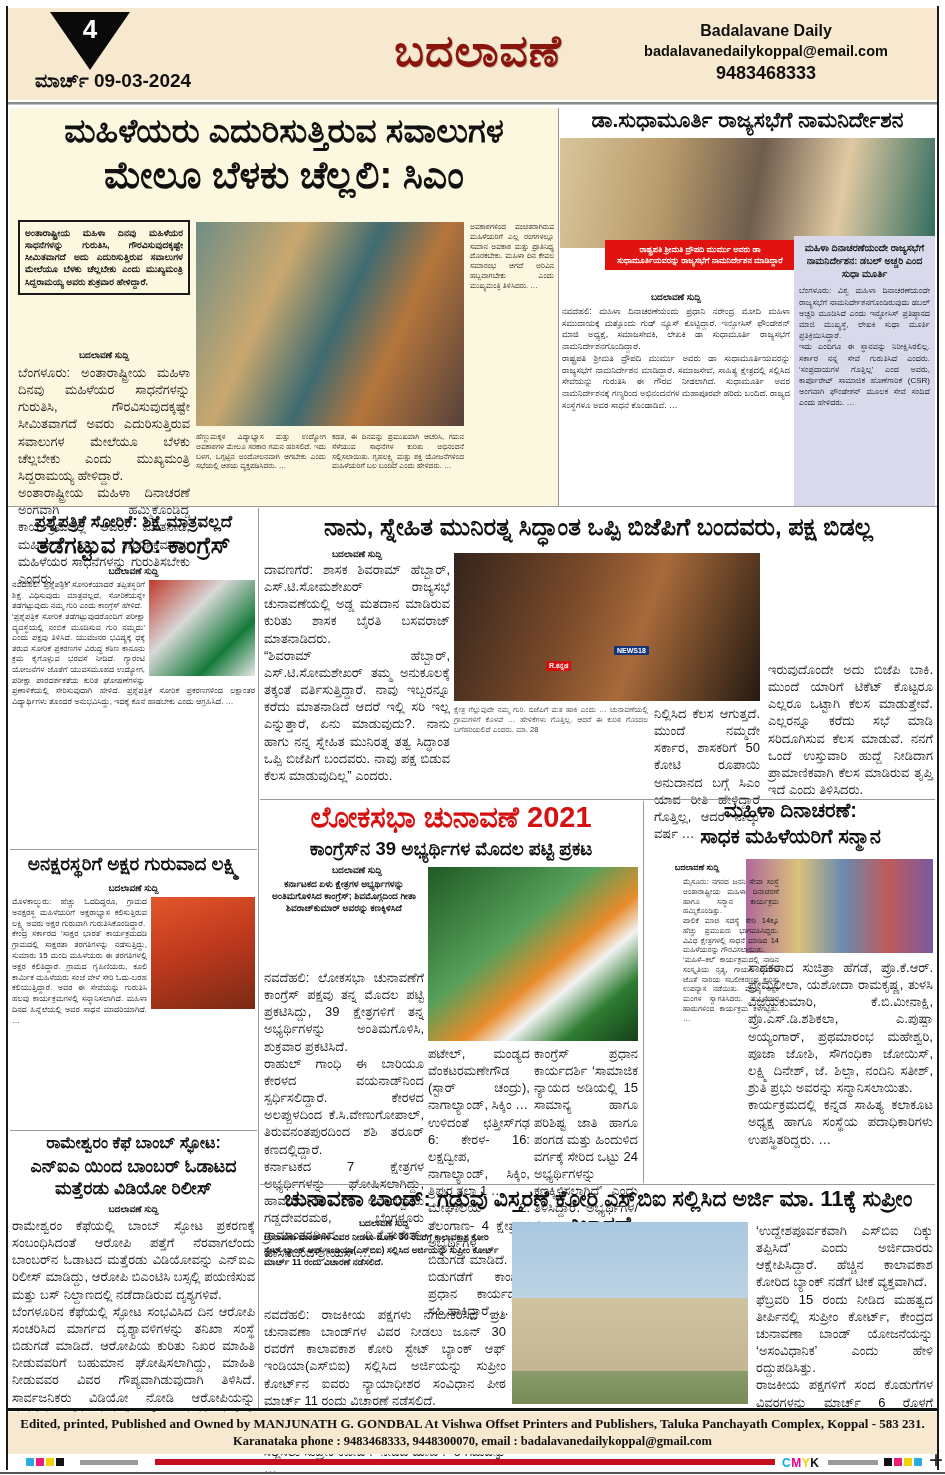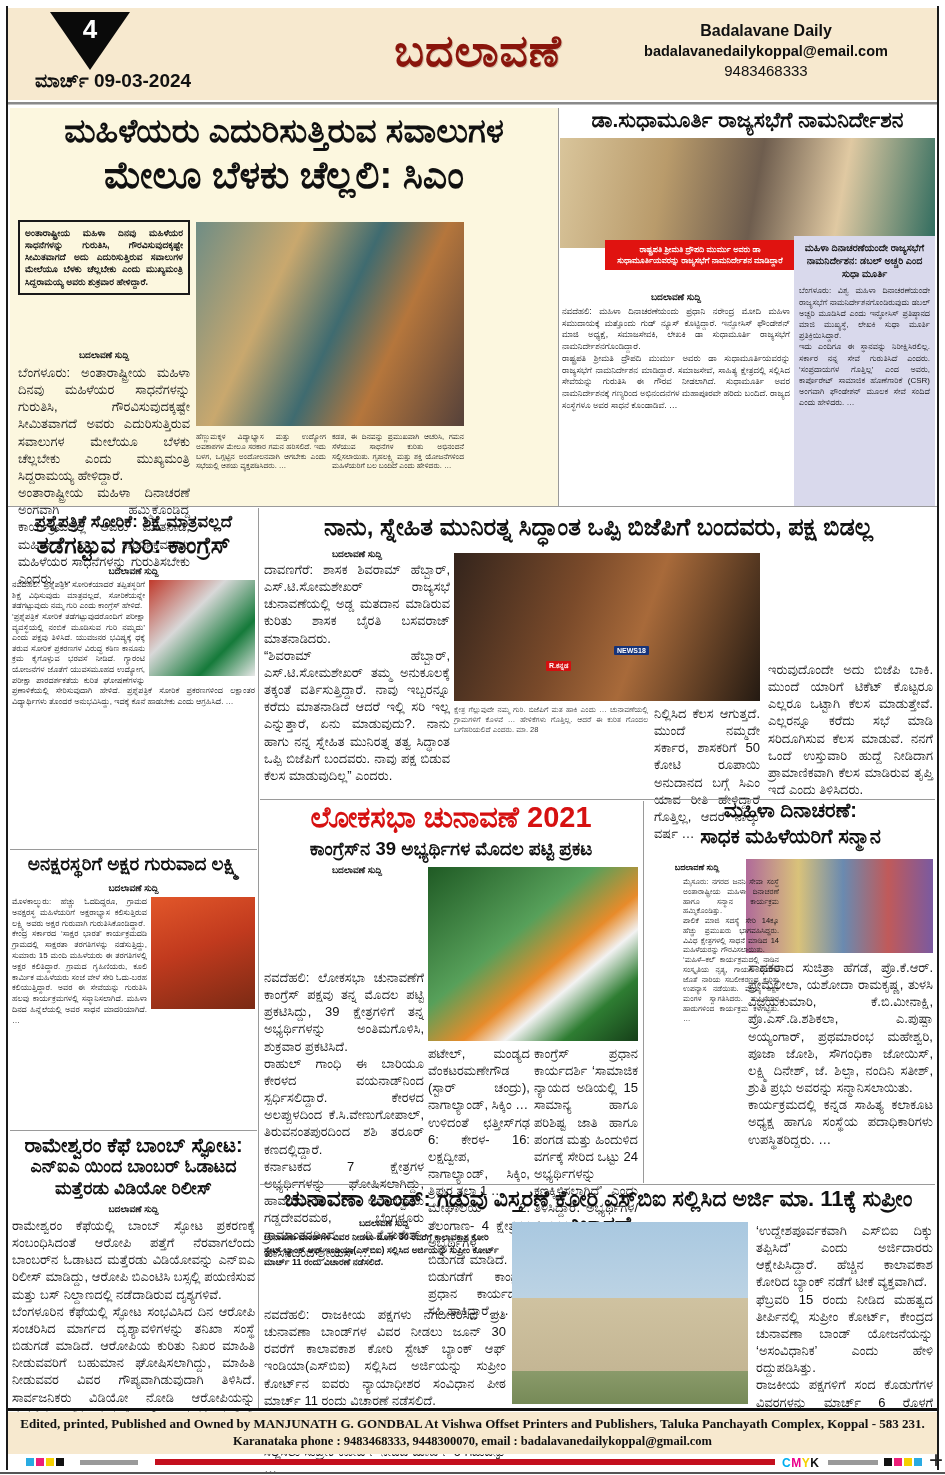--- a/index.html
+++ b/index.html
@@ -20,21 +20,21 @@
   .tri { position:absolute; left:0; top:0; width:80px; height:58px; background:#0a0a0a;
          clip-path:polygon(0 0,100% 0,50% 100%); }
   .tri-num { position:absolute; left:0; top:2px; width:80px; text-align:center; color:#fff;
              font-size:26px; font-weight:bold; }
   .hdr-date { left:10px; top:62px; width:190px; font-size:19px; font-weight:bold; text-align:center; }
   .masthead { left:300px; top:18px; width:340px; text-align:center; font-size:44px; font-weight:bold;
               color:#8a150c; text-shadow:1px 1px 0 #40070233; letter-spacing:1px; }
   .contact { right:16px; top:12px; width:310px; text-align:center; line-height:1.35; }
   .contact .l1 { font-size:16px; font-weight:bold; }
   .contact .l2 { font-size:14.5px; font-weight:bold; }
-  .contact .l3 { font-size:15px; font-weight:normal; }
+  .contact .l3 { font-size:18px; font-weight:bold; }
   .rule-hdr { left:8px; top:102px; width:929px; height:3px; border-top:2px solid #8a8a8a; border-bottom:1px solid #c2c2c2; }
 
   
   .vrule { border-left:1px solid #9a9a9a; width:0; }
   .hrule { border-top:1px solid #9a9a9a; height:0; }
 
   .byline { font-weight:bold; font-size:9px; text-align:center; }
   .body8 { font-size:13px; line-height:1.32; }
   .body75 { font-size:7.5px; line-height:1.3; }
 
@@ -112,21 +112,21 @@
   
   .st-ma { left:646px; top:799px; width:289px; height:384px; }
   .ma-h1 { left:0; top:0; width:100%; font-size:20px; font-weight:bold; }
   .ma-h2 { left:0; top:26px; width:100%; font-size:20px; font-weight:bold; }
   .ma-by { left:0; top:64px; width:102px; font-size:8px; }
   .ma-c1 { left:2px; top:78px; width:96px; height:300px;margin-left:35px; }
   .ma-c2 { left:102px; top:160px; width:185px; height:220px; }
 
   
   .st-ni { left:10px; top:1132px; width:247px; height:274px; }
-  .ni-h1 { left:0; top:2px; width:100%; font-size:20px; font-weight:bold; }
+  .ni-h1 { left:0; top:2px; width:100%; font-size:16px; font-weight:bold; }
   .ni-h2 { left:0; top:24px; width:100%; font-size:17.5px; font-weight:bold; }
   .ni-h3 { left:0; top:46px; width:100%; font-size:17.5px; font-weight:bold; }
   .ni-by { left:0; top:72px; width:100%; }
   .ni-body { left:2px; top:85px; width:243px; height:186px; }
 
   
   .st-bo { left:262px; top:1186px; width:673px; height:220px; }
   .bo-h { left:0; top:0; width:100%; font-size:22px; font-weight:bold; }
   .bo-by { left:0; top:32px; width:244px; }
   .bo-intro { left:2px; top:45px; width:242px; font-size:9px; font-weight:bold; line-height:1.4; }
@@ -171,20 +171,21 @@
   <div class="abs st-cm">
     <div class="abs cm-h1 ctr">ಮಹಿಳೆಯರು ಎದುರಿಸುತ್ತಿರುವ ಸವಾಲುಗಳ</div>
     <div class="abs cm-h2 ctr">ಮೇಲೂ ಬೆಳಕು ಚೆಲ್ಲಲಿ: ಸಿಎಂ</div>
     <div class="abs cm-lead">ಅಂತಾರಾಷ್ಟ್ರೀಯ ಮಹಿಳಾ ದಿನವು ಮಹಿಳೆಯರ ಸಾಧನೆಗಳನ್ನು ಗುರುತಿಸಿ, ಗೌರವಿಸುವುದಕ್ಕಷ್ಟೇ ಸೀಮಿತವಾಗದೆ ಅದು ಎದುರಿಸುತ್ತಿರುವ ಸವಾಲುಗಳ ಮೇಲೆಯೂ ಬೆಳಕು ಚೆಲ್ಲಬೇಕು ಎಂದು ಮುಖ್ಯಮಂತ್ರಿ ಸಿದ್ದರಾಮಯ್ಯ ಅವರು ಶುಕ್ರವಾರ ಹೇಳಿದ್ದಾರೆ.</div>
     <div class="abs cm-by byline">ಬದಲಾವಣೆ ಸುದ್ದಿ</div>
     <div class="abs cm-c1 body8 jst">ಬೆಂಗಳೂರು: ಅಂತಾರಾಷ್ಟ್ರೀಯ ಮಹಿಳಾ ದಿನವು ಮಹಿಳೆಯರ ಸಾಧನೆಗಳನ್ನು ಗುರುತಿಸಿ, ಗೌರವಿಸುವುದಕ್ಕಷ್ಟೇ ಸೀಮಿತವಾಗದೆ ಅವರು ಎದುರಿಸುತ್ತಿರುವ ಸವಾಲುಗಳ ಮೇಲೆಯೂ ಬೆಳಕು ಚೆಲ್ಲಬೇಕು ಎಂದು ಮುಖ್ಯಮಂತ್ರಿ ಸಿದ್ದರಾಮಯ್ಯ ಹೇಳಿದ್ದಾರೆ.
 ಅಂತಾರಾಷ್ಟ್ರೀಯ ಮಹಿಳಾ ದಿನಾಚರಣೆ ಅಂಗವಾಗಿ ಹಮ್ಮಿಕೊಂಡಿದ್ದ ಕಾರ್ಯಕ್ರಮದಲ್ಲಿ ಅವರು ಮಾತನಾಡಿ, ಮಹಿಳಾ ದಿನ ಕಾರ್ಯಕ್ರಮಗಳು ಮಹಿಳೆಯರ ಸಾಧನೆಗಳನ್ನು ಗುರುತಿಸಬೇಕು ಎಂದರು. …</div>
     <div class="ph ph-cm" style="left:186px; top:114px; width:268px; height:204px;"></div>
     <div class="abs cm-c2 body75 jst">ಹೆಣ್ಣುಮಕ್ಕಳ ವಿದ್ಯಾಭ್ಯಾಸ ಮತ್ತು ಉದ್ಯೋಗ ಅವಕಾಶಗಳ ಮೇಲೂ ಸರಕಾರ ಗಮನ ಹರಿಸಲಿದೆ. ಇದು ಬಳಗ, ಒಗ್ಗಟ್ಟಿನ ಅಂದೋಲನವಾಗಿ ಆಗಬೇಕು ಎಂದು ಸಭೆಯಲ್ಲಿ ಆಶಯ ವ್ಯಕ್ತಪಡಿಸಿದರು. …</div>
     <div class="abs cm-c3 body75 jst">ಕಡತ, ಈ ದಿನವನ್ನು ಪ್ರಮುಖವಾಗಿ ಆಚರಿಸಿ, ಗಮನ ಸೆಳೆಯುವ ಸಾಧನೆಗಳ ಕುರಿತು ಅಭಿನಂದನೆ ಸಲ್ಲಿಸಲಾಯಿತು. ಗೃಹಲಕ್ಷ್ಮಿ ಮತ್ತು ಶಕ್ತಿ ಯೋಜನೆಗಳಿಂದ ಮಹಿಳೆಯರಿಗೆ ಬಲ ಬಂದಿದೆ ಎಂದು ಹೇಳಿದರು. …</div>
+    <div class="abs cm-c4 body75 jst">ಅವಕಾಶಗಳಿಂದ ವಂಚಿತರಾಗಿರುವ ಮಹಿಳೆಯರಿಗೆ ಎಲ್ಲ ರಂಗಗಳಲ್ಲೂ ಸಮಾನ ಅವಕಾಶ ಮತ್ತು ಪ್ರಾತಿನಿಧ್ಯ ದೊರಕಬೇಕು. ಮಹಿಳಾ ದಿನ ಕೇವಲ ಸಮಾರಂಭ ಆಗದೆ ಅರಿವಿನ ಹಬ್ಬವಾಗಬೇಕು ಎಂದು ಮುಖ್ಯಮಂತ್ರಿ ತಿಳಿಸಿದರು. …</div>
   </div>
   <div class="abs vrule" style="left:558px; top:108px; height:398px;"></div>
 
   <div class="abs st-su">
     <div class="abs su-h ctr">ಡಾ.ಸುಧಾಮೂರ್ತಿ ರಾಜ್ಯಸಭೆಗೆ ನಾಮನಿರ್ದೇಶನ</div>
     <div class="ph ph-sudha" style="left:0; top:30px; width:375px; height:110px;"></div>
     <div class="abs su-cap">ರಾಷ್ಟ್ರಪತಿ ಶ್ರೀಮತಿ ದ್ರೌಪದಿ ಮುರ್ಮು ಅವರು ಡಾ ಸುಧಾಮೂರ್ತಿಯವರನ್ನು ರಾಜ್ಯಸಭೆಗೆ ನಾಮನಿರ್ದೇಶನ ಮಾಡಿದ್ದಾರೆ</div>
     <div class="abs su-by byline">ಬದಲಾವಣೆ ಸುದ್ದಿ</div>
     <div class="abs su-side">
       <div class="su-side-h">ಮಹಿಳಾ ದಿನಾಚರಣೆಯಂದೇ ರಾಜ್ಯಸಭೆಗೆ ನಾಮನಿರ್ದೇಶನ: ಡಬಲ್ ಅಚ್ಚರಿ ಎಂದ ಸುಧಾ ಮೂರ್ತಿ</div>
@@ -232,20 +233,21 @@
 ಕೇಂದ್ರ ಸರ್ಕಾರದ ‘ಸಾಕ್ಷರ ಭಾರತ’ ಕಾರ್ಯಕ್ರಮದಡಿ ಗ್ರಾಮದಲ್ಲಿ ಸಾಕ್ಷರತಾ ತರಗತಿಗಳನ್ನು ನಡೆಸುತ್ತಿದ್ದು, ಸುಮಾರು 15 ಮಂದಿ ಮಹಿಳೆಯರು ಈ ತರಗತಿಗಳಲ್ಲಿ ಅಕ್ಷರ ಕಲಿತಿದ್ದಾರೆ. ಗ್ರಾಮದ ಗೃಹಿಣಿಯರು, ಕೂಲಿ ಕಾರ್ಮಿಕ ಮಹಿಳೆಯರು ಸಂಜೆ ವೇಳೆ ಸೇರಿ ಓದು-ಬರಹ ಕಲಿಯುತ್ತಿದ್ದಾರೆ. ಅವರ ಈ ಸೇವೆಯನ್ನು ಗುರುತಿಸಿ ಹಲವು ಕಾರ್ಯಕ್ರಮಗಳಲ್ಲಿ ಸನ್ಮಾನಿಸಲಾಗಿದೆ. ಮಹಿಳಾ ದಿನದ ಹಿನ್ನೆಲೆಯಲ್ಲಿ ಅವರ ಸಾಧನೆ ಮಾದರಿಯಾಗಿದೆ. …</span>
     </div>
   </div>
   <div class="abs hrule" style="left:10px; top:849px; width:247px;"></div>
   <div class="abs hrule" style="left:10px; top:1130px; width:247px;"></div>
 
   <div class="abs st-lo">
     <div class="abs lo-hr ctr">ಲೋಕಸಭಾ ಚುನಾವಣೆ 2021</div>
     <div class="abs lo-hs ctr">ಕಾಂಗ್ರೆಸ್‌ನ 39 ಅಭ್ಯರ್ಥಿಗಳ ಮೊದಲ ಪಟ್ಟಿ ಪ್ರಕಟ</div>
     <div class="abs lo-by byline">ಬದಲಾವಣೆ ಸುದ್ದಿ</div>
+    <div class="abs lo-intro">ಕರ್ನಾಟಕದ ಏಳು ಕ್ಷೇತ್ರಗಳ ಅಭ್ಯರ್ಥಿಗಳನ್ನು ಅಂತಿಮಗೊಳಿಸಿದ ಕಾಂಗ್ರೆಸ್; ಶಿವಮೊಗ್ಗದಿಂದ ಗೀತಾ ಶಿವರಾಜ್‌ಕುಮಾರ್ ಅವರನ್ನು ಕಣಕ್ಕಿಳಿಸಿದೆ</div>
     <div class="ph ph-lok" style="left:166px; top:66px; width:210px; height:174px;"></div>
     <div class="abs lo-c1 body8 jst">ನವದೆಹಲಿ: ಲೋಕಸಭಾ ಚುನಾವಣೆಗೆ ಕಾಂಗ್ರೆಸ್ ಪಕ್ಷವು ತನ್ನ ಮೊದಲ ಪಟ್ಟಿ ಪ್ರಕಟಿಸಿದ್ದು, 39 ಕ್ಷೇತ್ರಗಳಿಗೆ ತನ್ನ ಅಭ್ಯರ್ಥಿಗಳನ್ನು ಅಂತಿಮಗೊಳಿಸಿ, ಶುಕ್ರವಾರ ಪ್ರಕಟಿಸಿದೆ.
 ರಾಹುಲ್ ಗಾಂಧಿ ಈ ಬಾರಿಯೂ ಕೇರಳದ ವಯನಾಡ್‌ನಿಂದ ಸ್ಪರ್ಧಿಸಲಿದ್ದಾರೆ. ಕೇರಳದ ಅಲಪ್ಪುಳದಿಂದ ಕೆ.ಸಿ.ವೇಣುಗೋಪಾಲ್, ತಿರುವನಂತಪುರದಿಂದ ಶಶಿ ತರೂರ್ ಕಣದಲ್ಲಿದ್ದಾರೆ.
 ಕರ್ನಾಟಕದ 7 ಕ್ಷೇತ್ರಗಳ ಅಭ್ಯರ್ಥಿಗಳನ್ನು ಘೋಷಿಸಲಾಗಿದ್ದು, ಹಾವೇರಿಯಿಂದ ಆನಂದಸ್ವಾಮಿ ಗಡ್ಡದೇವರಮಠ, ಬೆಂಗಳೂರು ಗ್ರಾಮಾಂತರದಿಂದ ಡಿ.ಕೆ.ಸುರೇಶ್, ಹಾಸನದಿಂದ ಶ್ರೇಯಸ್ …</div>
     <div class="abs lo-c2 body8 jst">ಪಟೇಲ್, ಮಂಡ್ಯದ ವೆಂಕಟರಮಣೇಗೌಡ (ಸ್ಟಾರ್ ಚಂದ್ರು), ನಾಗಾಲ್ಯಾಂಡ್, ಸಿಕ್ಕಿಂ …
 ಉಳಿದಂತೆ ಛತ್ತೀಸ್‌ಗಢ 6: ಕೇರಳ- 16: ಲಕ್ಷದ್ವೀಪ, ನಾಗಾಲ್ಯಾಂಡ್, ಸಿಕ್ಕಿಂ, ತ್ರಿಪುರ ತಲಾ 1 …
 ಮೇಘಾಲಯ 2: ತೆಲಂಗಾಣ- 4 ಕ್ಷೇತ್ರಗಳ ಅಭ್ಯರ್ಥಿಗಳ ಪಟ್ಟಿ ಬಿಡುಗಡೆ ಮಾಡಿದೆ. ಪಟ್ಟಿ ಬಿಡುಗಡೆಗೆ ಕಾಂಗ್ರೆಸ್ ಪ್ರಧಾನ ಕಾರ್ಯದರ್ಶಿ ಸಹಿ ಹಾಕಿದ್ದಾರೆ. …</div>
     <div class="abs lo-c3 body8 jst">ಕಾಂಗ್ರೆಸ್ ಪ್ರಧಾನ ಕಾರ್ಯದರ್ಶಿ ‘ಸಾಮಾಜಿಕ ನ್ಯಾಯದ ಅಡಿಯಲ್ಲಿ 15 ಸಾಮಾನ್ಯ ಹಾಗೂ ಪರಿಶಿಷ್ಟ ಜಾತಿ ಹಾಗೂ ಪಂಗಡ ಮತ್ತು ಹಿಂದುಳಿದ ವರ್ಗಕ್ಕೆ ಸೇರಿದ ಒಟ್ಟು 24 ಅಭ್ಯರ್ಥಿಗಳನ್ನು ಕಣಕ್ಕಿಳಿಸಲಾಗಿದೆ’ ಎಂದು ತಿಳಿಸಿದ್ದಾರೆ. ಅಭ್ಯರ್ಥಿಗಳ/ಕ್ಷೇತ್ರಗಳ ವಿವರ ಪಟ್ಟಿ ಹೀಗಿದೆ. …</div>
   </div>
   <div class="abs vrule" style="left:643px; top:801px; height:382px;"></div>

